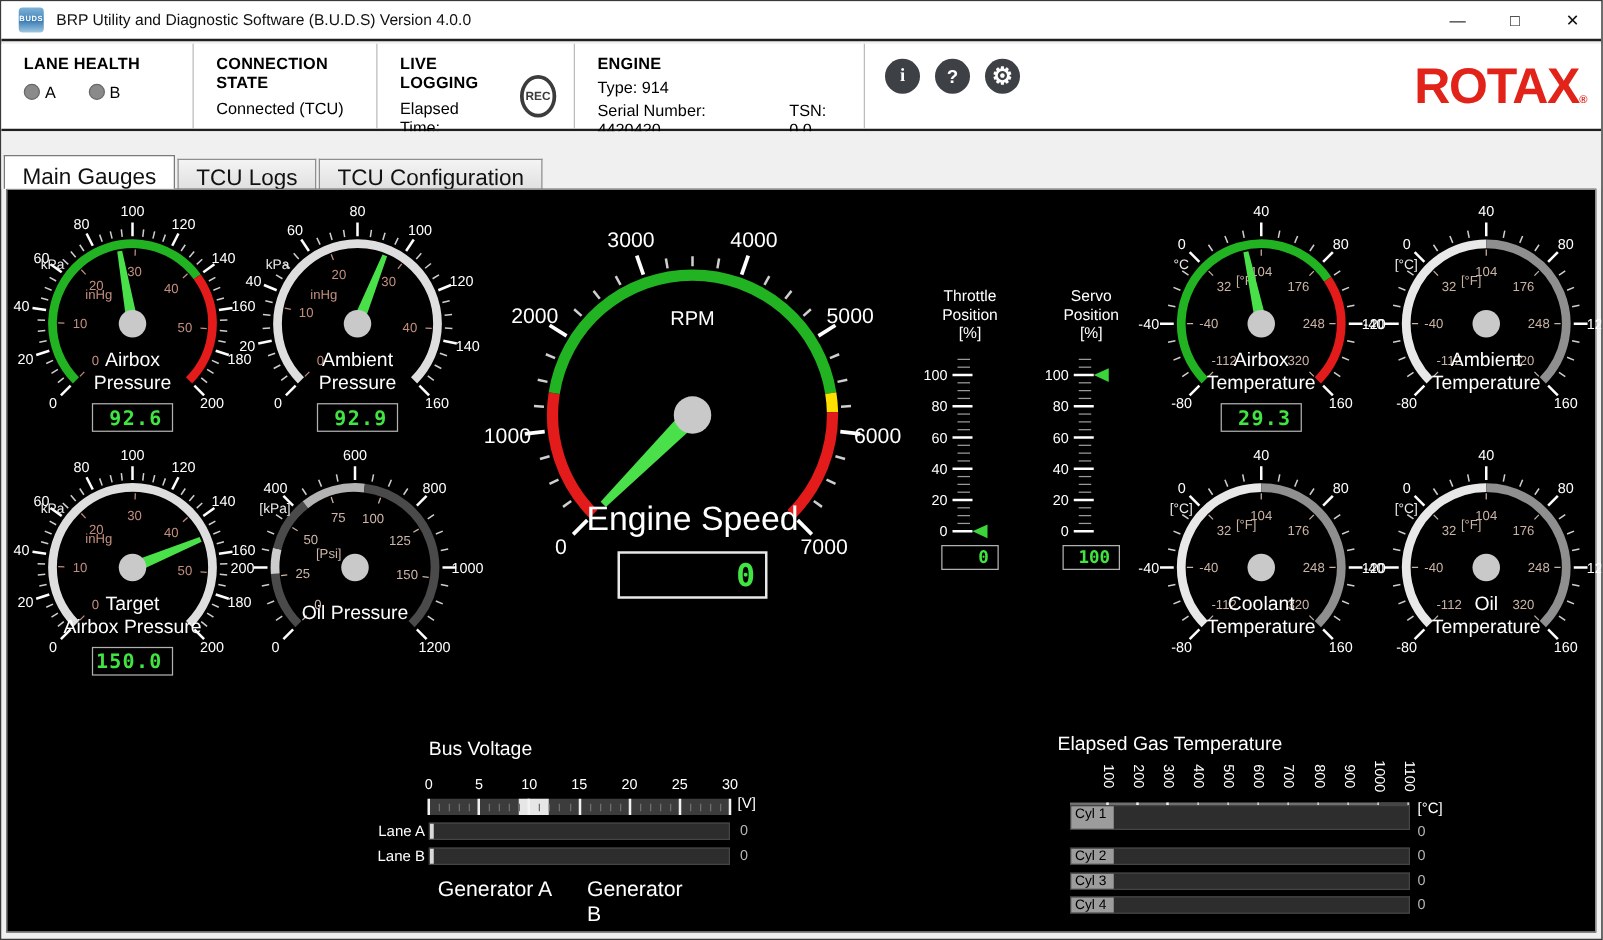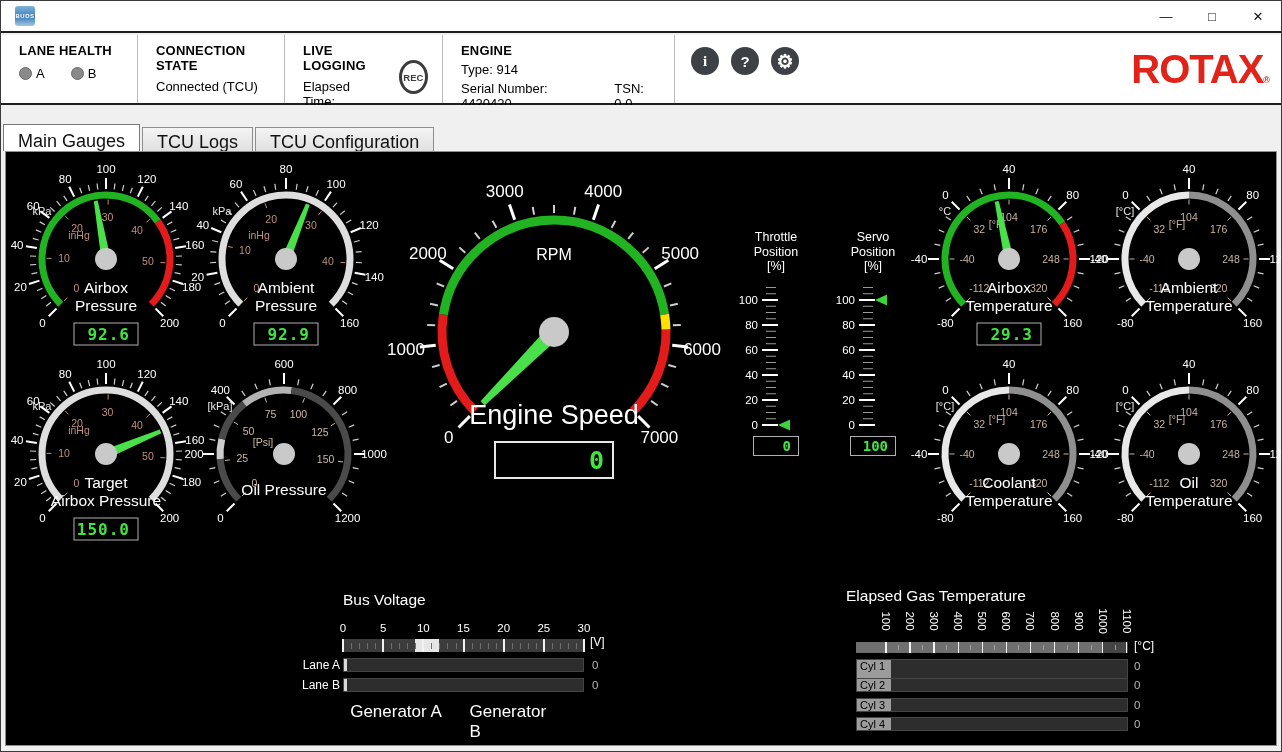--- a/index.html
+++ b/index.html
@@ -64,29 +64,30 @@
   .chip { position:absolute; left:0; top:0; bottom:0; width:34px; background:#9c9c9c; color:#000; font-size:11px; line-height:13px; padding-left:3px; }
   .footer-lab { position:absolute; font-size:17px; color:#fff; transform:translateX(-50%); }
 </style>
 </head>
 <body>
 
 <div class="app">
 
   <div class="titlebar">
     <div class="app-icon">BUDS</div>
+    <div class="title-text">BRP Utility and Diagnostic Software (B.U.D.S) Version 4.0.0</div>
     <div class="win-buttons">
       <div class="win-btn">—</div>
       <div class="win-btn">□</div>
       <div class="win-btn">✕</div>
     </div>
   </div>
 
   <div class="header">
-    <div class="hsec" style="width:137px">
+    <div class="hsec" style="width:154px">
       <div class="hlabel">LANE HEALTH</div>
       <div class="leds">
         <span class="led-wrap">
             <span class="led"></span>
             <span>A</span>
           </span>
         <span class="led-wrap">
             <span class="led"></span>
             <span>B</span>
           </span>
@@ -911,21 +912,21 @@
           <div class="tick" style="left:173.7px;top:0;width:1.5px;height:11px;background:#f2f2f2"></div>
           <div class="tick" style="left:186.5px;top:3px;width:1px;height:5px;background:#9e9e9e"></div>
           <div class="tick" style="left:197.7px;top:0;width:1.5px;height:11px;background:#f2f2f2"></div>
           <div class="tick" style="left:210.5px;top:3px;width:1px;height:5px;background:#9e9e9e"></div>
           <div class="tick" style="left:221.8px;top:0;width:1.5px;height:11px;background:#f2f2f2"></div>
           <div class="tick" style="left:234.6px;top:3px;width:1px;height:5px;background:#9e9e9e"></div>
           <div class="tick" style="left:245.9px;top:0;width:1.5px;height:11px;background:#f2f2f2"></div>
           <div class="tick" style="left:258.7px;top:3px;width:1px;height:5px;background:#9e9e9e"></div>
           <div class="tick" style="left:269.9px;top:0;width:1.5px;height:11px;background:#f2f2f2"></div>
         </div>
-        <div class="hbar" style="left:10px;top:79.0px;width:272px;height:30px">
+        <div class="hbar" style="left:10px;top:64px;width:272px;height:20px">
           <div class="chip">Cyl 1</div>
         </div>
         <span class="row-value" style="left:288px;top:80.0px">0</span>
         <div class="hbar" style="left:10px;top:98.3px;width:272px;height:14px">
           <div class="chip">Cyl 2</div>
         </div>
         <span class="row-value" style="left:288px;top:99.3px">0</span>
         <div class="hbar" style="left:10px;top:117.6px;width:272px;height:14px">
           <div class="chip">Cyl 3</div>
         </div>

